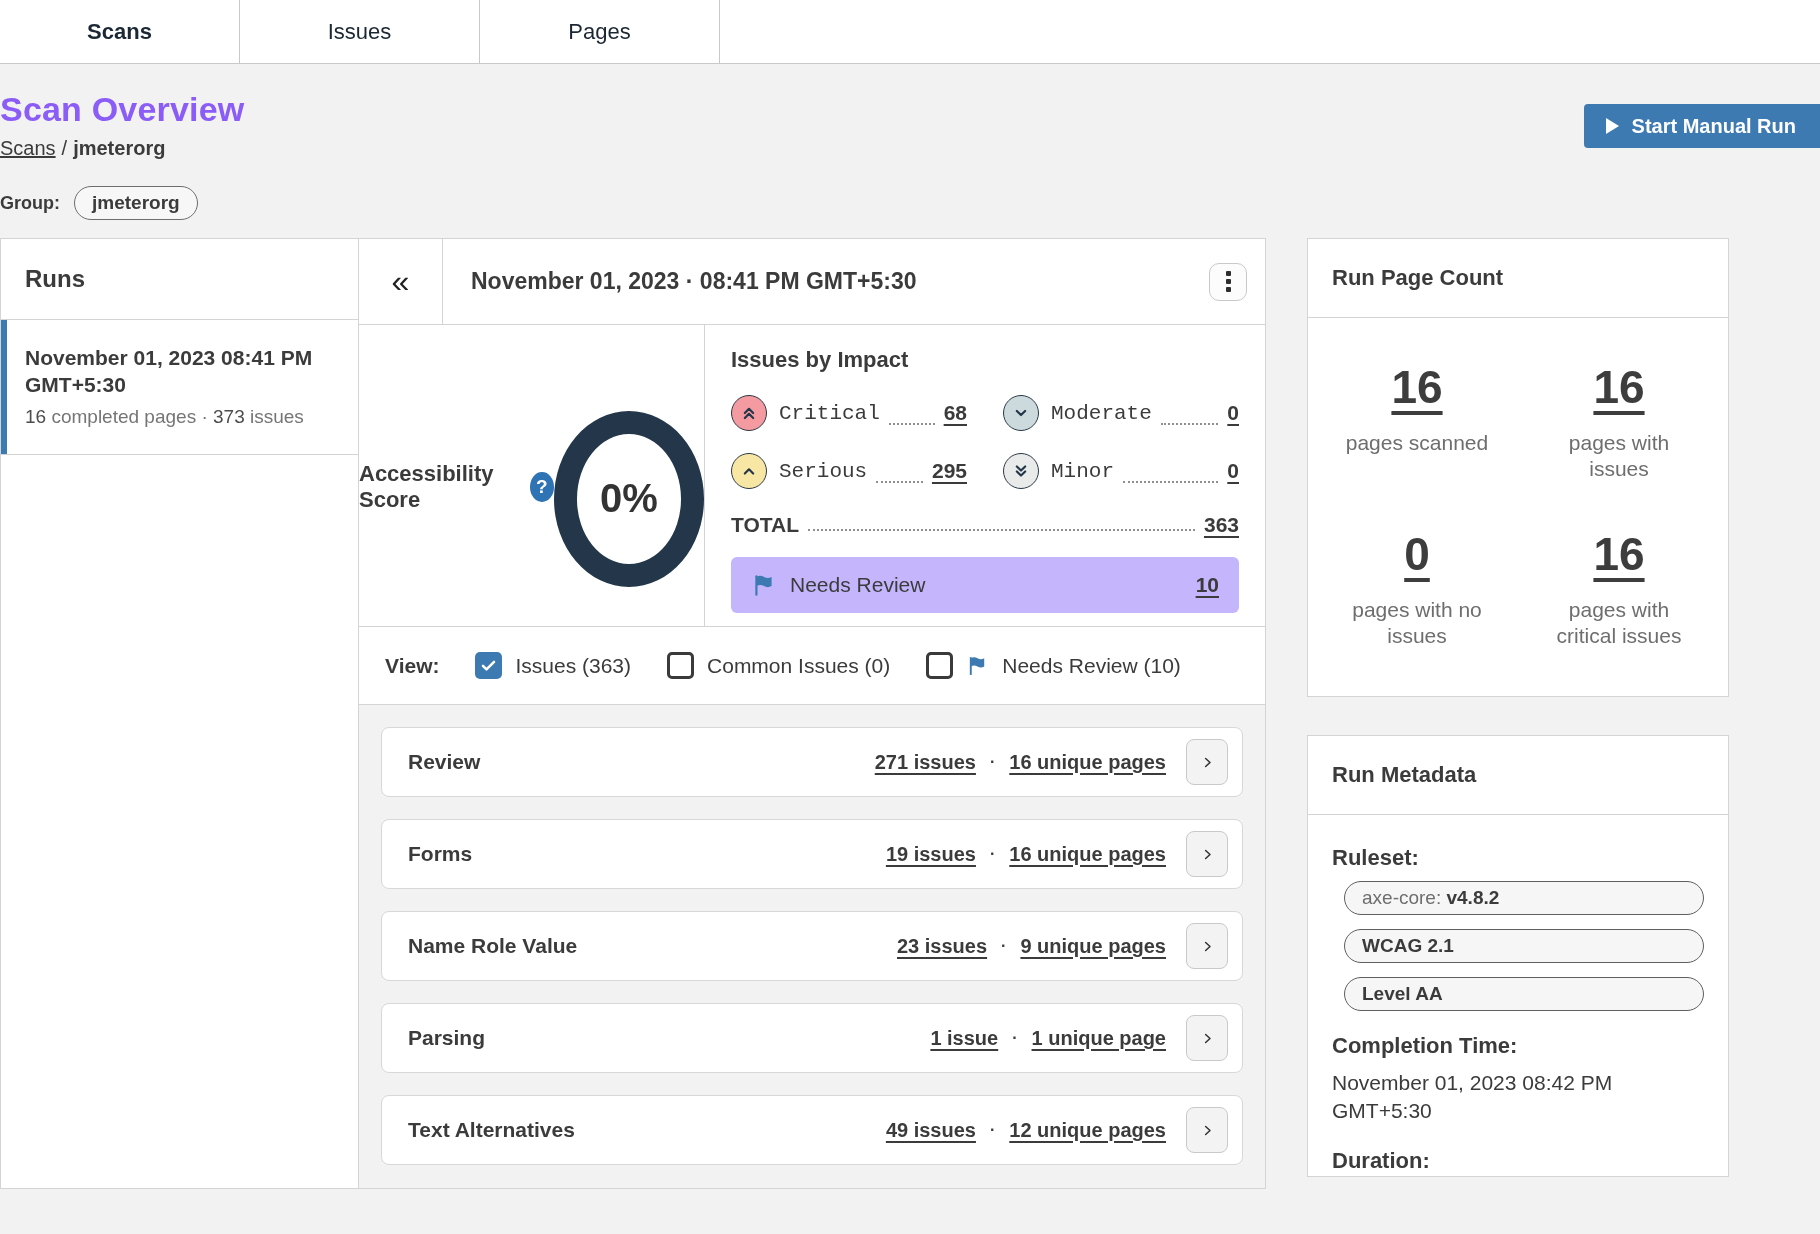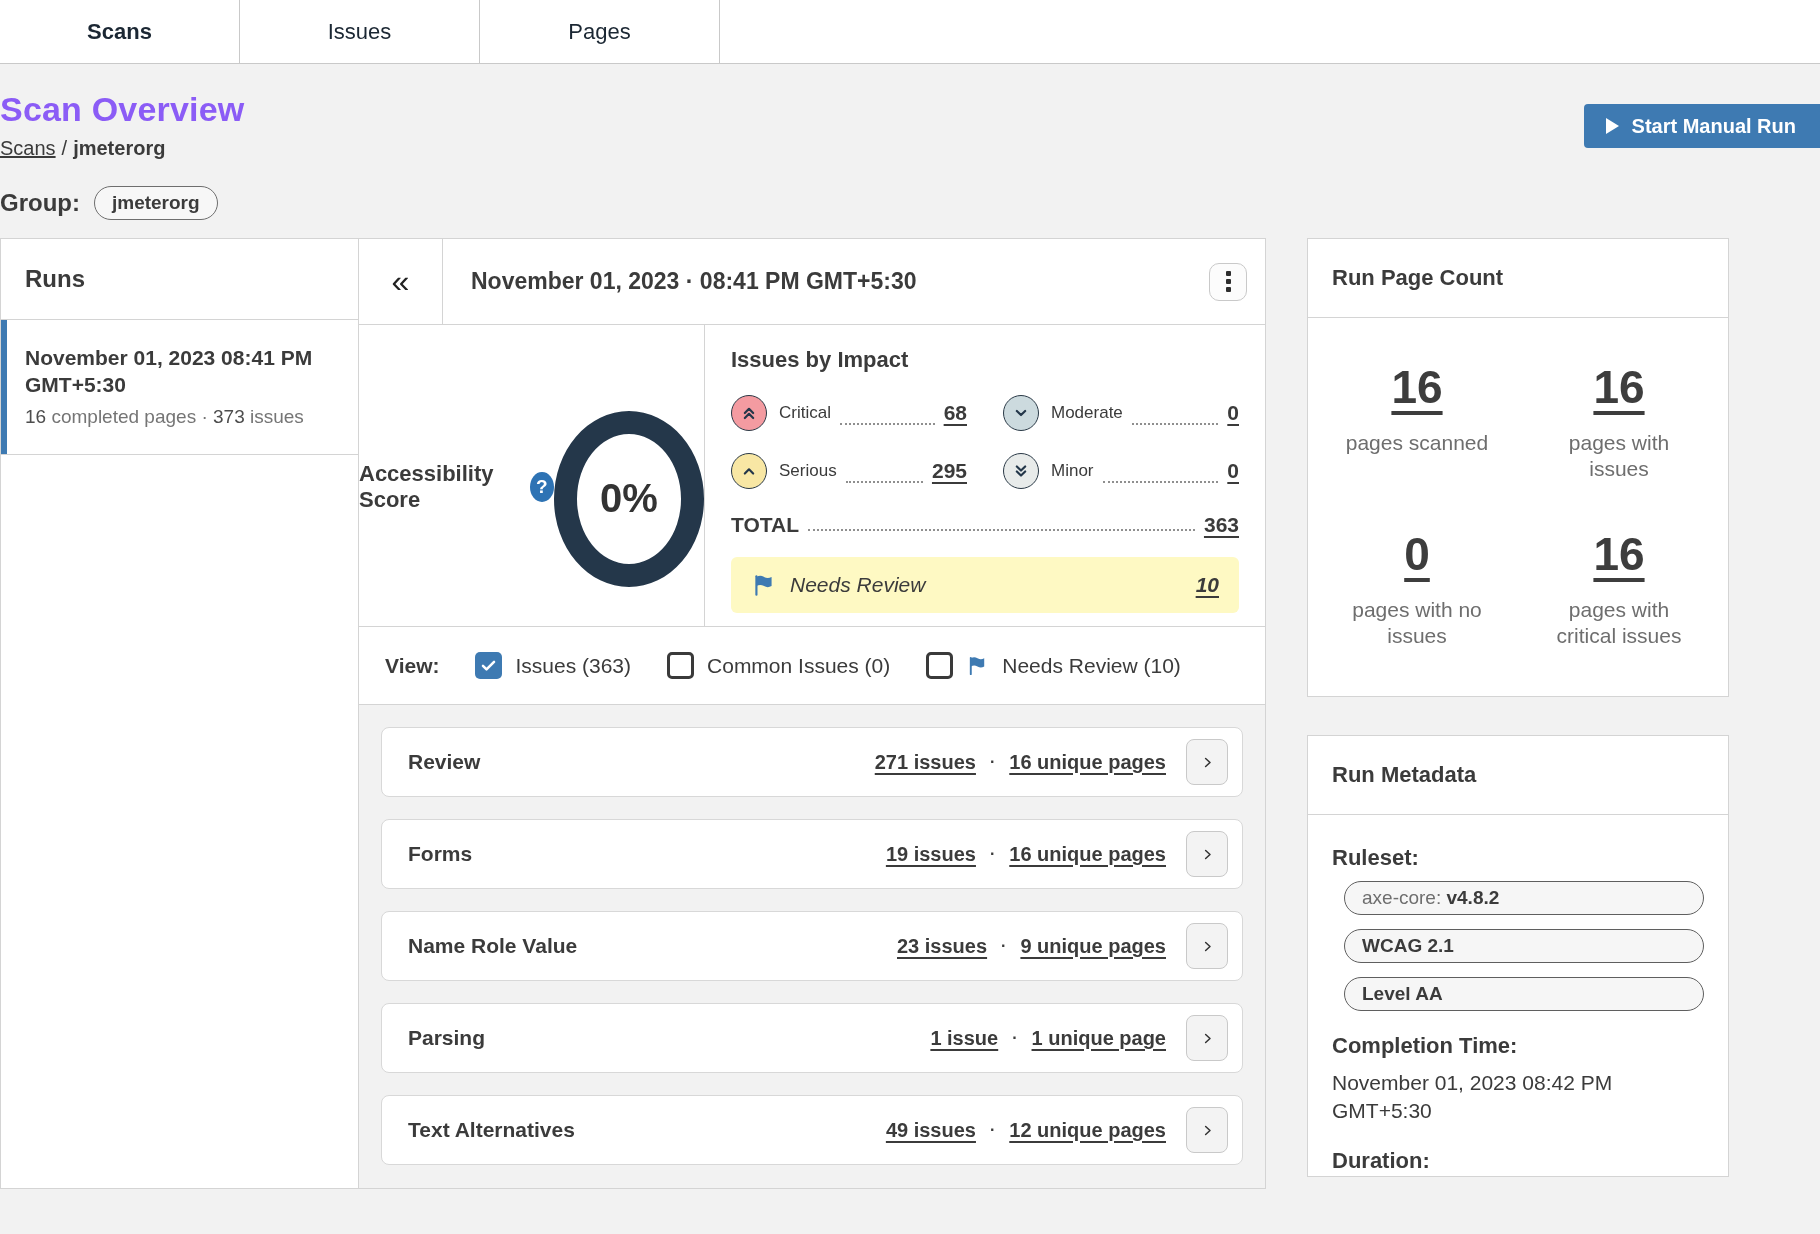--- a/index.html
+++ b/index.html
@@ -28,21 +28,21 @@
   .btn-primary {
     margin-top:14px; background:#3e7ab2; color:#fff; border:none;
     border-radius:4px 0 0 4px; height:44px; padding:0 24px 0 22px;
     font-size:20px; font-weight:bold; display:flex; align-items:center; gap:13px;
     cursor:pointer; font-family:"Liberation Sans", sans-serif;
   }
   .play-icon { width:0; height:0; border-left:13px solid #fff; border-top:8px solid transparent; border-bottom:8px solid transparent; }
 
   
   .group-row { margin:26px 0 18px; display:flex; align-items:center; gap:14px; }
-  .group-label { font-size:24px; font-weight:bold; }
+  .group-label { font-size:18px; font-weight:bold; }
   .chip {
     border:1.5px solid #6e6e6e; border-radius:17px; background:#f7f7f7;
     padding:5px 17px; font-size:19px; font-weight:bold; cursor:pointer;
   }
 
   
   .content { display:flex; align-items:flex-start; height:951px; overflow:hidden; }
   .card { background:#fff; border:1px solid #d4d4d4; }
 
   
@@ -87,31 +87,31 @@
   .impact-grid { display:grid; grid-template-columns:1fr 1fr; column-gap:36px; row-gap:22px; margin-top:22px; }
   .impact-item { display:flex; align-items:center; }
   .sev-icon {
     width:36px; height:36px; border-radius:50%; border:1.5px solid #2b3a47; flex:none;
     display:flex; align-items:center; justify-content:center; margin-right:12px;
   }
   .sev-critical { background:#f49ba1; }
   .sev-serious  { background:#f8e7a4; }
   .sev-moderate { background:#ccdade; }
   .sev-minor    { background:#e8ebea; }
-  .impact-label { font-size:17px; }
+  .impact-label { font-size:21px;font-family:Liberation Mono, monospace; }
   .leader { flex:1; border-bottom:2px dotted #8f8f8f; margin:0 9px; align-self:flex-end; height:0; margin-bottom:6px; }
   .impact-num {
     font-size:21px; font-weight:bold; color:#3b3b3b; cursor:pointer;
     text-decoration:underline; text-decoration-thickness:2px; text-underline-offset:4px;
   }
   .total-row { display:flex; align-items:center; margin-top:24px;text-align:center; }
   .total-label { font-size:21px; font-weight:bold; }
   .needs-review-bar {
-    margin-top:20px; background:#fef9c3; border-radius:6px; padding:15px 20px;
-    display:flex; align-items:center; gap:13px;font-style:italic;
+    margin-top:20px; background:#c4b5fd; border-radius:6px; padding:15px 20px;
+    display:flex; align-items:center; gap:13px;
   }
   .nr-label { font-size:21px; }
   .nr-value { margin-left:auto; }
 
   .view-row { display:flex; align-items:center; gap:36px; padding:0 26px; height:78px; border-bottom:1px solid #d4d4d4; font-size:21px; flex:none; }
   .view-label { font-weight:bold; }
   .view-opt { display:flex; align-items:center; gap:13px; cursor:pointer; }
   .checkbox { width:27px; height:27px; border-radius:5px; flex:none; display:flex; align-items:center; justify-content:center; }
   .checkbox.checked { background:#3e7ab2; }
   .checkbox.unchecked { border:3px solid #3a3a3a; background:#fff; }

